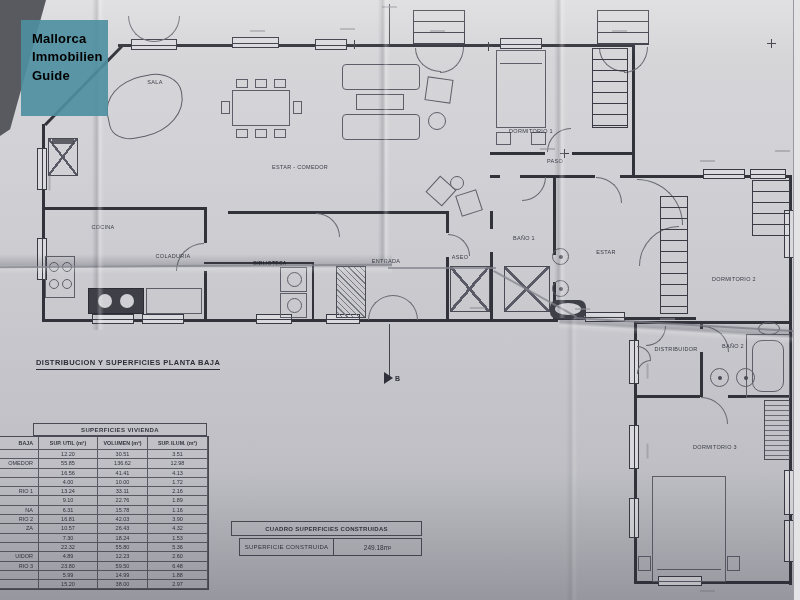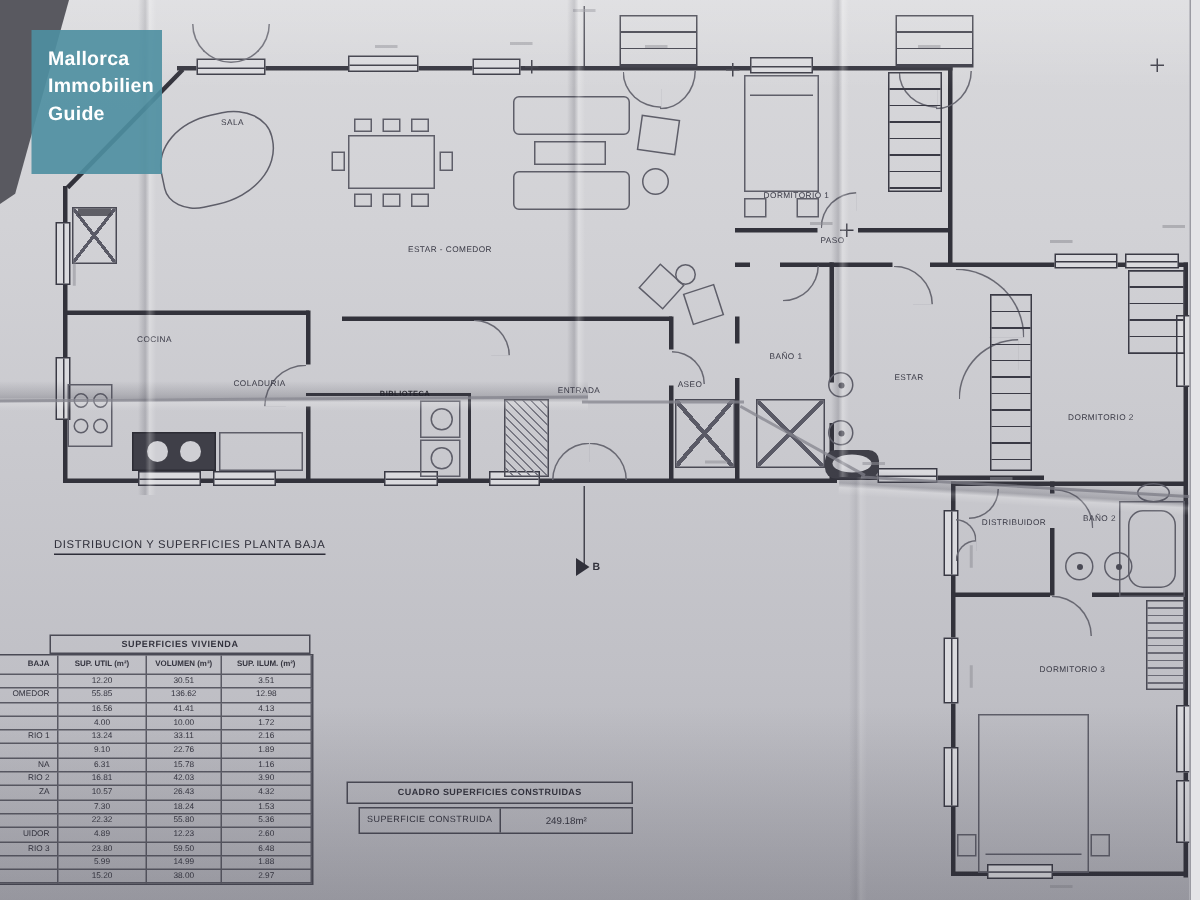--- a/index.html
+++ b/index.html
@@ -38,21 +38,21 @@
   .dim{position:absolute;width:15px;height:2px;background:#8f8f98;opacity:.55;}
   .plus{position:absolute;width:9px;height:9px;}
   .plus:before{content:"";position:absolute;left:0;top:4px;width:9px;height:1px;background:#3e3e48;}
   .plus:after{content:"";position:absolute;left:4px;top:0;width:1px;height:9px;background:#3e3e48;}
   .rlabel{position:absolute;font-size:5.5px;color:#3a3a46;letter-spacing:.3px;white-space:nowrap;transform:translate(-50%,-50%);}
   .dark-label{font-weight:700;color:#17171f;font-size:5px;opacity:.9;}
   .iline{position:absolute;background:#5e5e69;}
   .dot{position:absolute;border-radius:50%;background:#4a4a55;}
   .tri{position:absolute;width:0;height:0;border-top:6px solid transparent;border-bottom:6px solid transparent;border-left:9px solid #30303a;}
   
-  .heading{position:absolute;left:36px;top:358px;font-size:7.5px;font-weight:normal;color:#2d2d38;letter-spacing:.45px;border-bottom:1px solid #2d2d38;padding-bottom:2px;z-index:2;}
+  .heading{position:absolute;left:36px;top:358px;font-size:7.5px;font-weight:bold;color:#2d2d38;letter-spacing:.45px;border-bottom:1px solid #2d2d38;padding-bottom:2px;z-index:2;}
   .sup-table{position:absolute;left:-30px;top:423px;z-index:2;color:#33333e;}
   .sup-title{position:absolute;left:63px;top:0;width:174px;height:13px;border:1px solid #4a4a55;font-size:6px;font-weight:bold;text-align:center;line-height:12px;letter-spacing:.4px;}
   .sup-grid{position:absolute;left:0;top:13px;display:grid;grid-template-columns:68px 59px 50px 60px;grid-template-rows:13px;grid-auto-rows:9.3px;border:1px solid #4a4a55;}
   .sup-grid .cell{border-right:1px solid #5a5a64;border-bottom:1px solid #5a5a64;font-size:5.5px;line-height:9px;text-align:center;overflow:hidden;}
   .sup-grid .hc{font-size:5.3px;font-weight:bold;line-height:12px;}
   .sup-grid .lbl{text-align:right;padding-right:5px;}
   .cuadro{position:absolute;left:231px;top:521px;z-index:2;color:#33333e;}
   .cuadro-title{width:191px;height:15px;border:1px solid #4a4a55;font-size:6px;font-weight:bold;text-align:center;line-height:14px;letter-spacing:.3px;}
   .cuadro-row{margin:2px 0 0 8px;width:183px;height:18px;border:1px solid #4a4a55;display:flex;}
   .cuadro-label{flex:1;font-size:6px;text-align:center;line-height:17px;letter-spacing:.3px;}
@@ -382,19 +382,19 @@
   <div class="fold fh-band" style="left:560px;top:312px;width:240px;height:18px;transform:rotate(3.4deg);transform-origin:0 0;"></div>
   <div class="fold fv" style="left:92px;top:0;width:12px;height:330px;"></div>
   <div class="fold fv" style="left:378px;top:0;width:12px;height:262px;"></div>
   <div class="fold fv" style="left:554px;top:0;width:12px;height:318px;"></div>
   <div class="fold fv" style="left:566px;top:318px;width:12px;height:282px;opacity:.5;"></div>
   <div class="sheen-top"></div>
   <div class="vignette"></div>
   <div class="edge-right"></div>
   <div class="corner-dark"></div>
 
-  <div class="watermark" style="background: rgba(78, 143, 160, 0.91); color: #ffffff;">
+  <div class="watermark" style="background: rgba(78, 143, 160, 0.91); color: #000000;">
     <div class="wl">Mallorca</div>
     <div class="wl">Immobilien</div>
     <div class="wl">Guide</div>
   </div>
 
 </div>
 
 </body></html>

